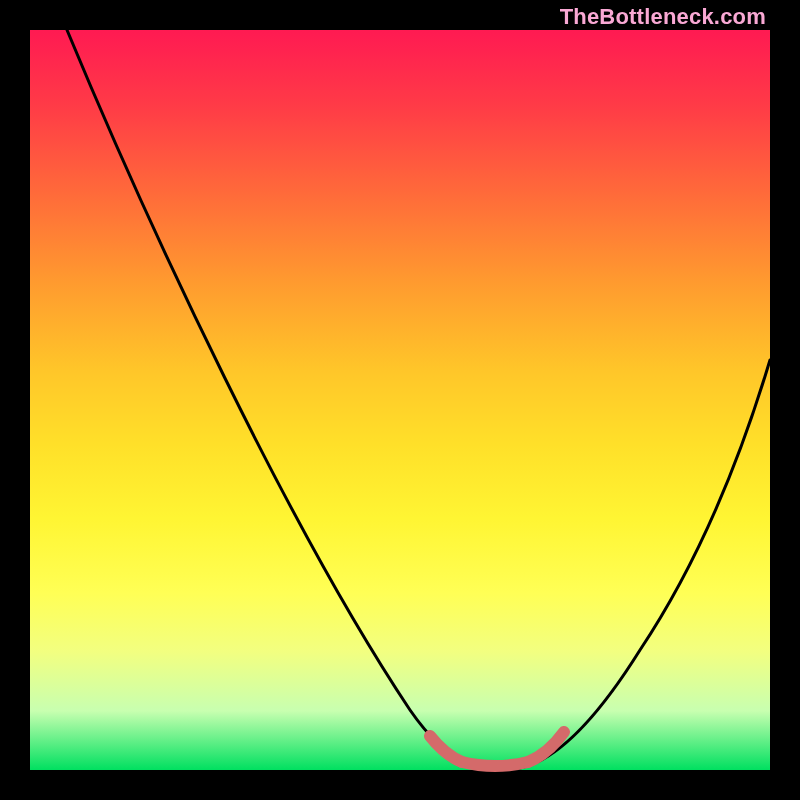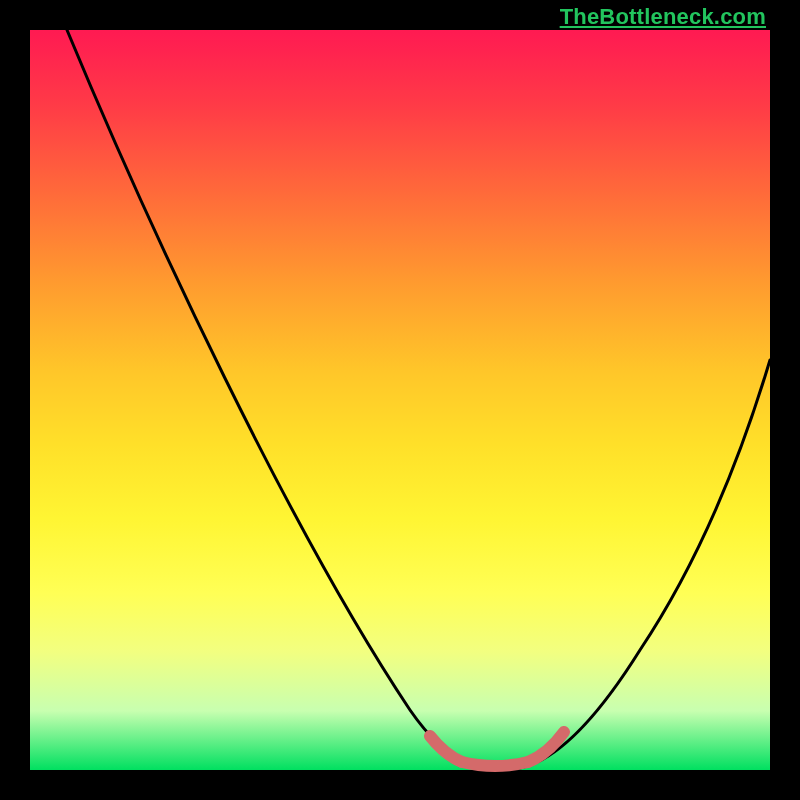--- a/index.html
+++ b/index.html
@@ -37,23 +37,22 @@
       #00e060 100%
     );
   }
   .watermark {
     position: absolute;
     top: 4px;
     right: 34px;
     font-family: Arial, "Helvetica Neue", Helvetica, sans-serif;
     font-size: 22px;
     font-weight: 600;
-    color: #22c55e;
+    color: #f9a8d4;
     letter-spacing: 0.2px;
-    text-decoration: underline;
   }
   svg.curve-layer {
     position: absolute;
     left: 0;
     top: 0;
     width: 740px;
     height: 740px;
     overflow: visible;
   }
 </style>

